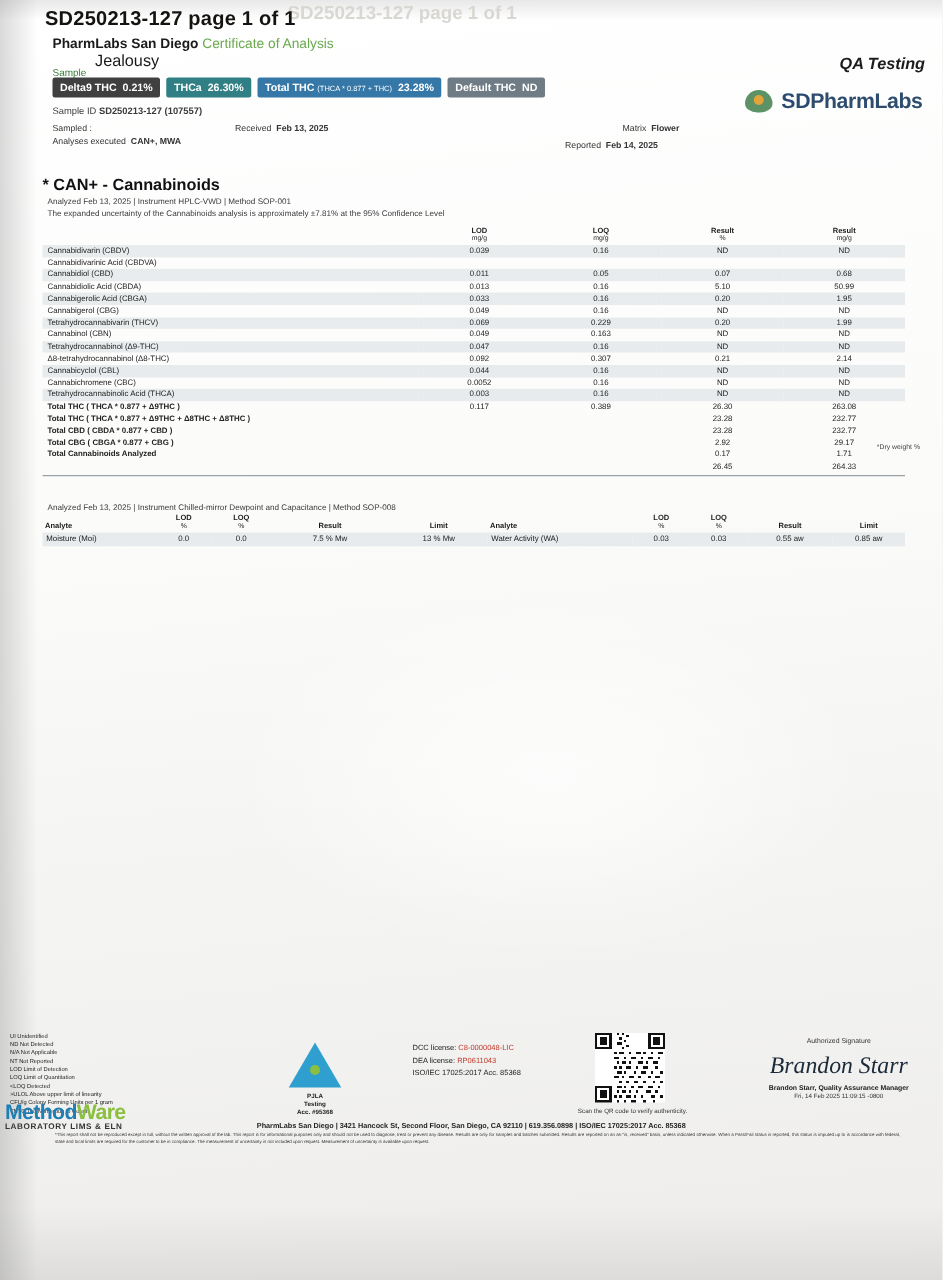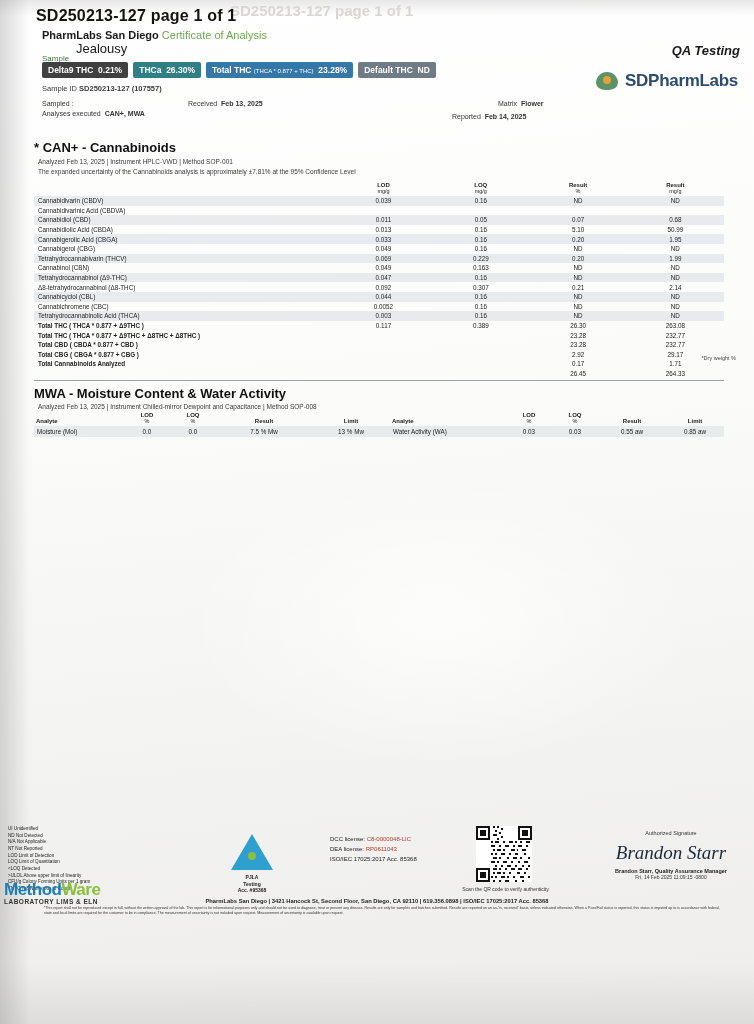--- a/index.html
+++ b/index.html
@@ -385,21 +385,20 @@
         <td class="n">26.45</td>
         <td class="n">264.33</td>
       </tr>
     </tbody>
   </table>
 
   <div class="dryweight">*Dry weight %</div>
 
   <div class="rule" style="left:34px; top:380px; width:690px;"></div>
 
-  <div class="sec-title mwa">MWA - Moisture Content &amp; Water Activity</div>
   <div class="sec-sub m1">Analyzed Feb 13, 2025  |  Instrument Chilled-mirror Dewpoint and Capacitance  |  Method SOP-008</div>
 
   <table class="tbl" id="mwa-table">
     <colgroup>
       <col style="width:90px">
         <col style="width:46px">
         <col style="width:46px">
         <col style="width:96px">
         <col style="width:78px">
       <col style="width:116px">

